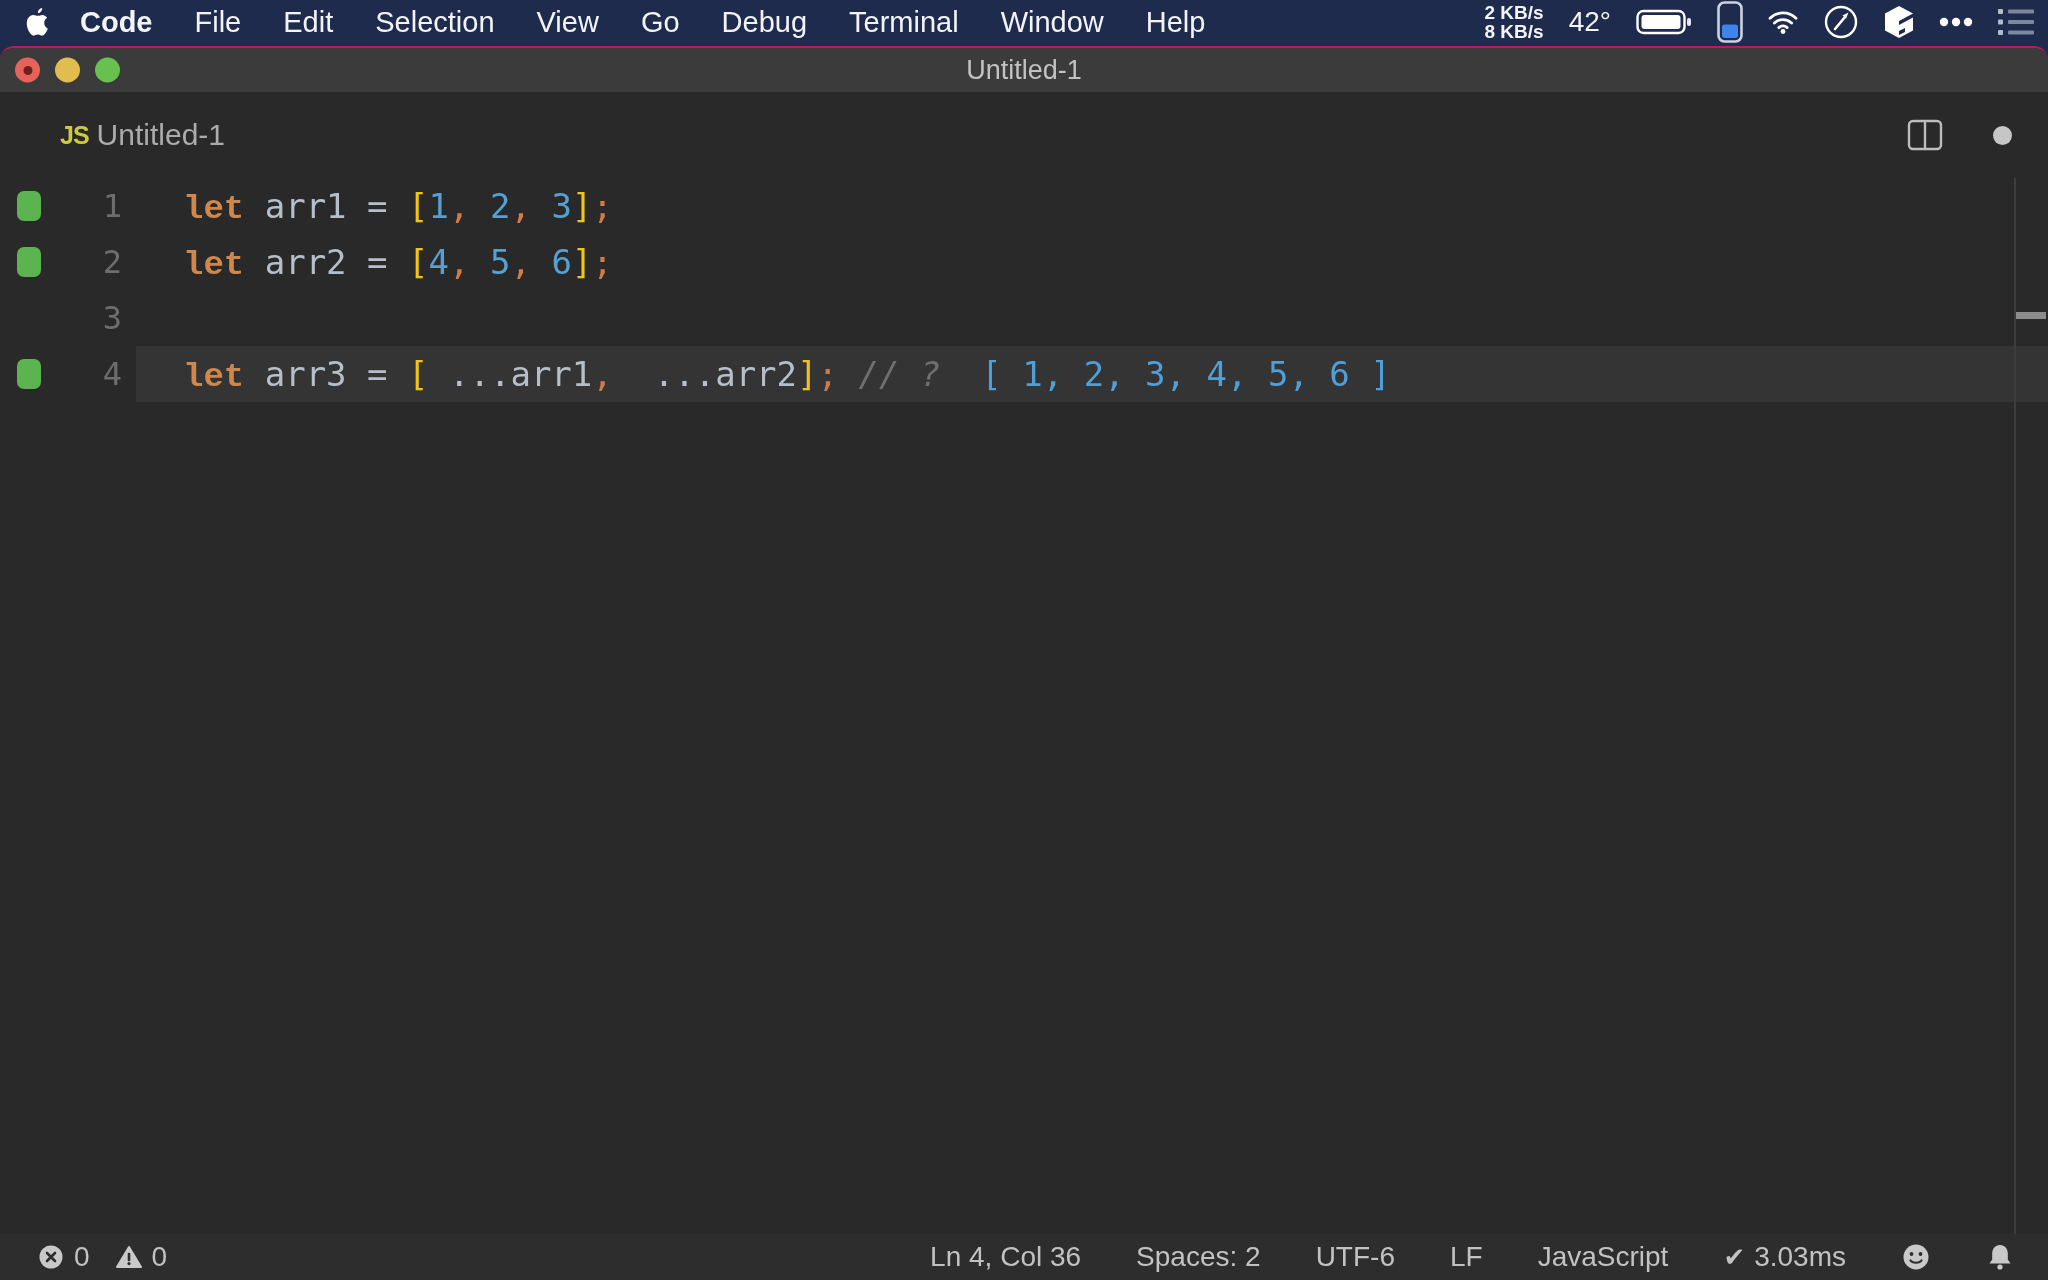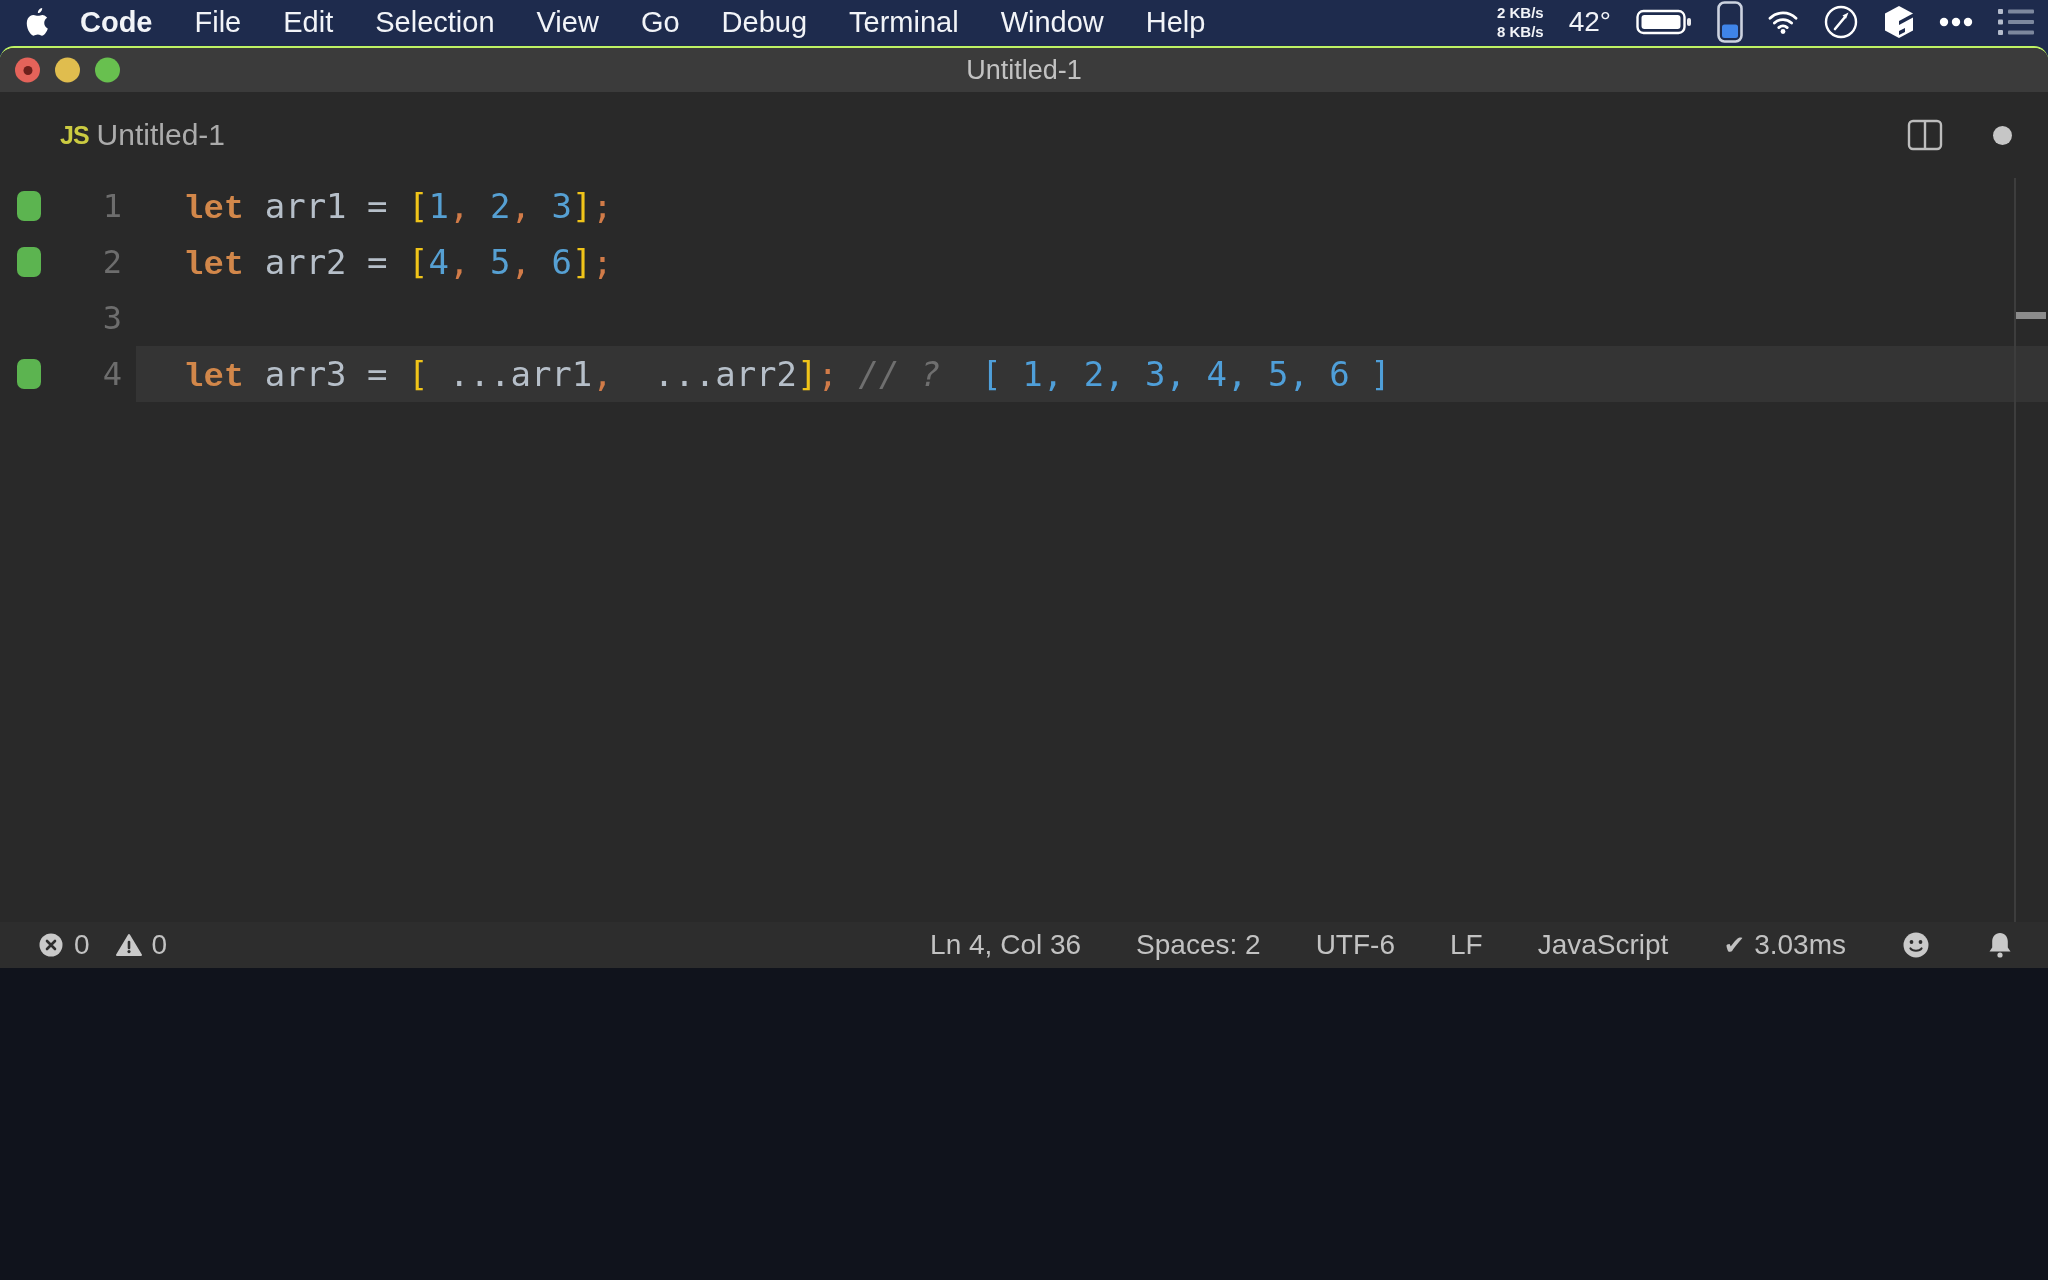--- a/index.html
+++ b/index.html
@@ -1,37 +1,37 @@
 <!DOCTYPE html>
 <html style="--c-menu_bar_bg: #1e2b4d; --c-title_bar_bg: #3b3b3b; --c-editor_bg: #292929; --c-current_line_bg: #343434; --c-status_bar_bg: #2d2d2d; --c-traffic_red: #e4635a; --c-traffic_yellow: #e0bd4e; --c-traffic_green: #68c04f; --c-gutter_green: #5cb450; --c-keyword: #d2874a; --c-variable: #b6bfc9; --c-bracket: #f0c419; --c-number: #56a0d3; --c-punctuation: #d17b48; --c-comment: #6f6f6f; --c-inline_output: #4f9fd9; --c-js_icon: #cbcb41; --c-device_fill_blue: #3f84e8;"><head>
 <meta charset="utf-8">
 <style>
   * { margin:0; padding:0; box-sizing:border-box; }
   html,body { width:2048px; height:1280px; background:#10131c; }
   body { font-family:"Liberation Sans", sans-serif; }
-  .screen { position:relative; width:2048px; height:968px; overflow:hidden;
+  .screen { position:relative; width:2048px; height:1280px; overflow:hidden;
             background:var(--c-menu_bar_bg,#1e2b4d); }
 
   
   .menubar { position:absolute; top:0; left:0; right:0; height:44px;
              display:flex; align-items:center; padding:0 14px 0 18px;
              background:var(--c-menu_bar_bg,#1e2b4d); color:#f2f4f8; font-size:29px; }
   .apple-wrap { display:flex; align-items:center; margin:0 10px 0 8px; }
   .menu-item { padding:0 21px; white-space:nowrap; cursor:default; }
   .menu-item.active { font-weight:700; }
   .menustatus { margin-left:auto; display:flex; align-items:center; gap:25px; }
   .netspeed { display:flex; flex-direction:column; align-items:flex-end;
-              font-size:15px; line-height:19px; font-weight:700; }
+              font-size:19px; line-height:19px; font-weight:700; }
   .temp { font-size:28px; font-weight:400; }
   .mb-icon { display:flex; align-items:center; }
 
   
   .window { position:absolute; top:46px; left:0; right:0; bottom:0;
             display:flex; flex-direction:column;
-            border-radius:14px 14px 0 0; border-top:2px solid #bef264;
+            border-radius:14px 14px 0 0; border-top:2px solid #be185d;
             background:var(--c-editor_bg,#292929); overflow:hidden; }
 
   .titlebar { position:relative; height:44px; flex:0 0 44px;
               background:var(--c-title_bar_bg,#3b3b3b); }
   .lights { position:absolute; left:15px; top:50%; transform:translateY(-50%);
             display:flex; gap:15px; }
   .light { width:25px; height:25px; border-radius:50%; position:relative; }
   .light.red    { background:var(--c-traffic_red,#e4635a); }
   .light.yellow { background:var(--c-traffic_yellow,#e0bd4e); }
   .light.green  { background:var(--c-traffic_green,#68c04f); }

